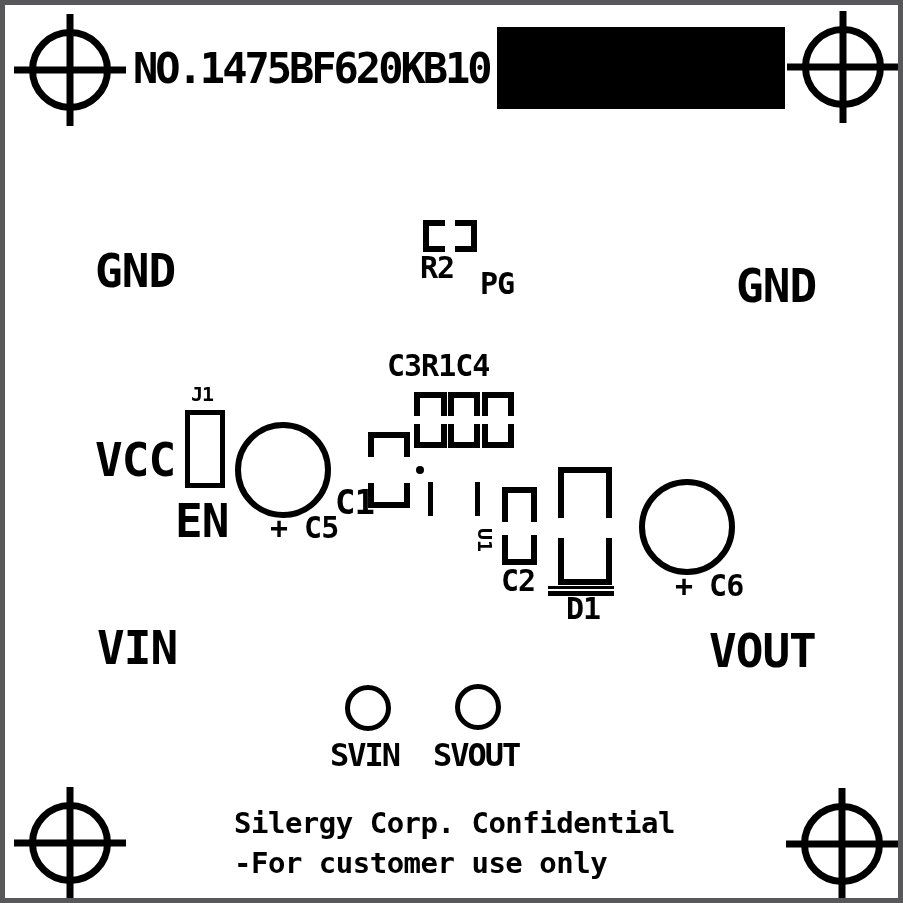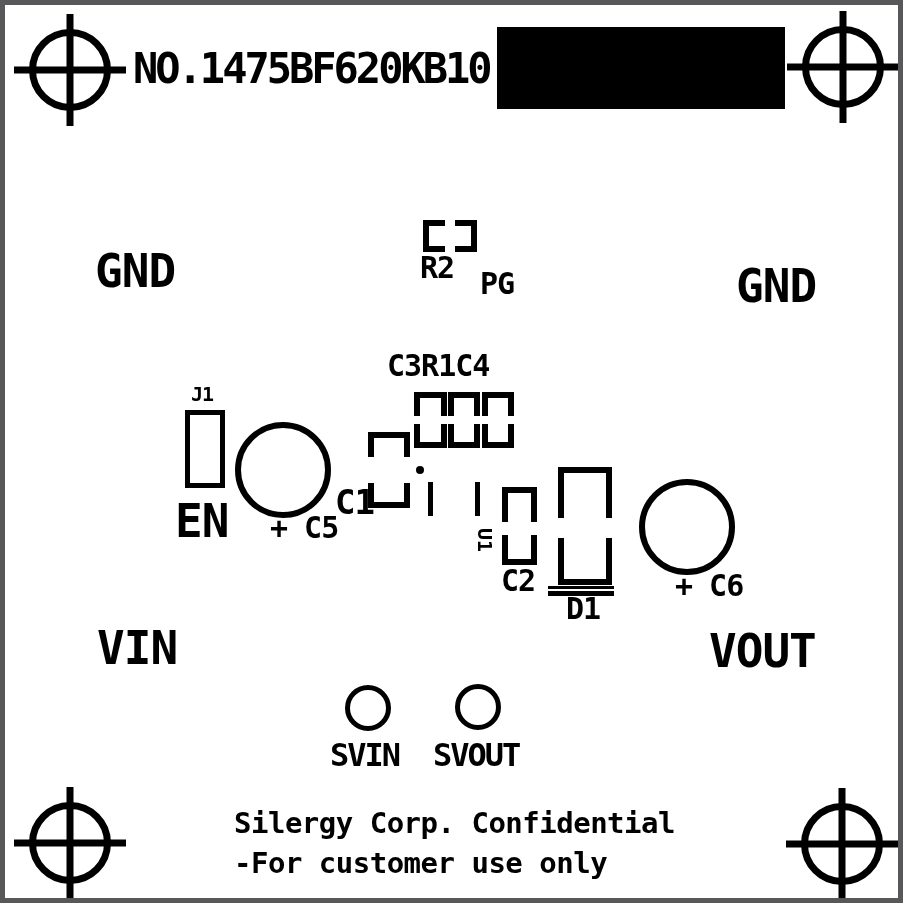--- a/index.html
+++ b/index.html
@@ -74,20 +74,21 @@
       <line x1="6" y1="62" x2="118" y2="62" stroke="#000" stroke-width="7"></line>
       <line x1="62" y1="6" x2="62" y2="118" stroke="#000" stroke-width="7"></line>
     </svg>
   </div>
 
   <div class="silktext lbl-title" style="left:128px;top:43px;">NO.1475BF620KB10</div>
   <div class="fillrect" style="left:492px;top:22px;width:288px;height:82px;"></div>
 
   <div class="silktext lbl-net" style="left:90px;top:243px;">GND</div>
   <div class="silktext lbl-net" style="left:731px;top:258px;">GND</div>
+  <div class="silktext lbl-net" style="left:90px;top:432px;">VCC</div>
   <div class="silktext lbl-net" style="left:170px;top:493px;">EN</div>
   <div class="silktext lbl-net" style="left:92px;top:620px;">VIN</div>
   <div class="silktext lbl-net" style="left:704px;top:623px;">VOUT</div>
 
   <div class="abs comp-h" style="left:418px;top:215px;width:54px;height:32px;">
     <div class="l" style="width:22px;"></div>
     <div class="r" style="width:22px;"></div>
   </div>
   <div class="silktext lbl-md" style="left:415px;top:248px;">R2</div>
   <div class="silktext lbl-md" style="left:475px;top:248px;margin-top:16px;">PG</div>

